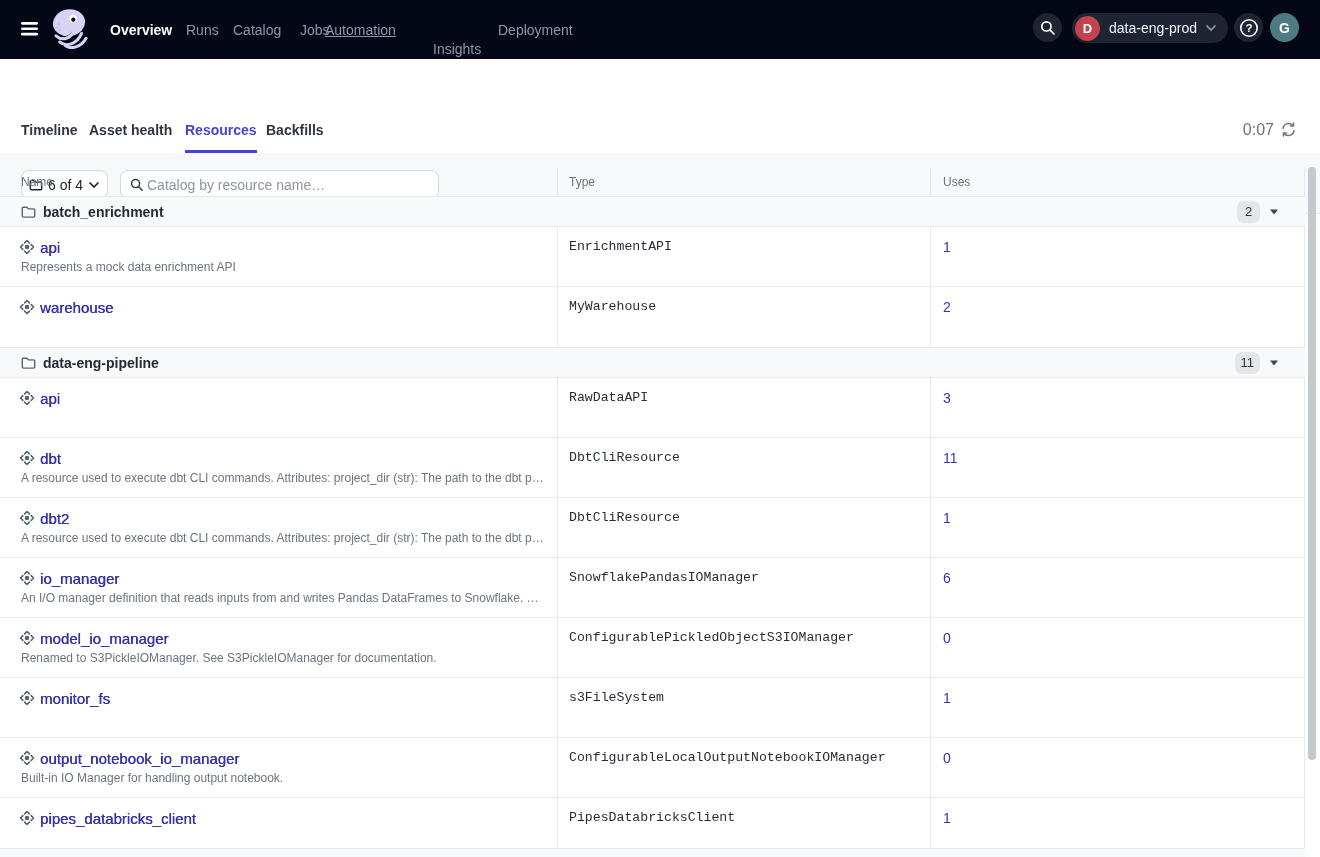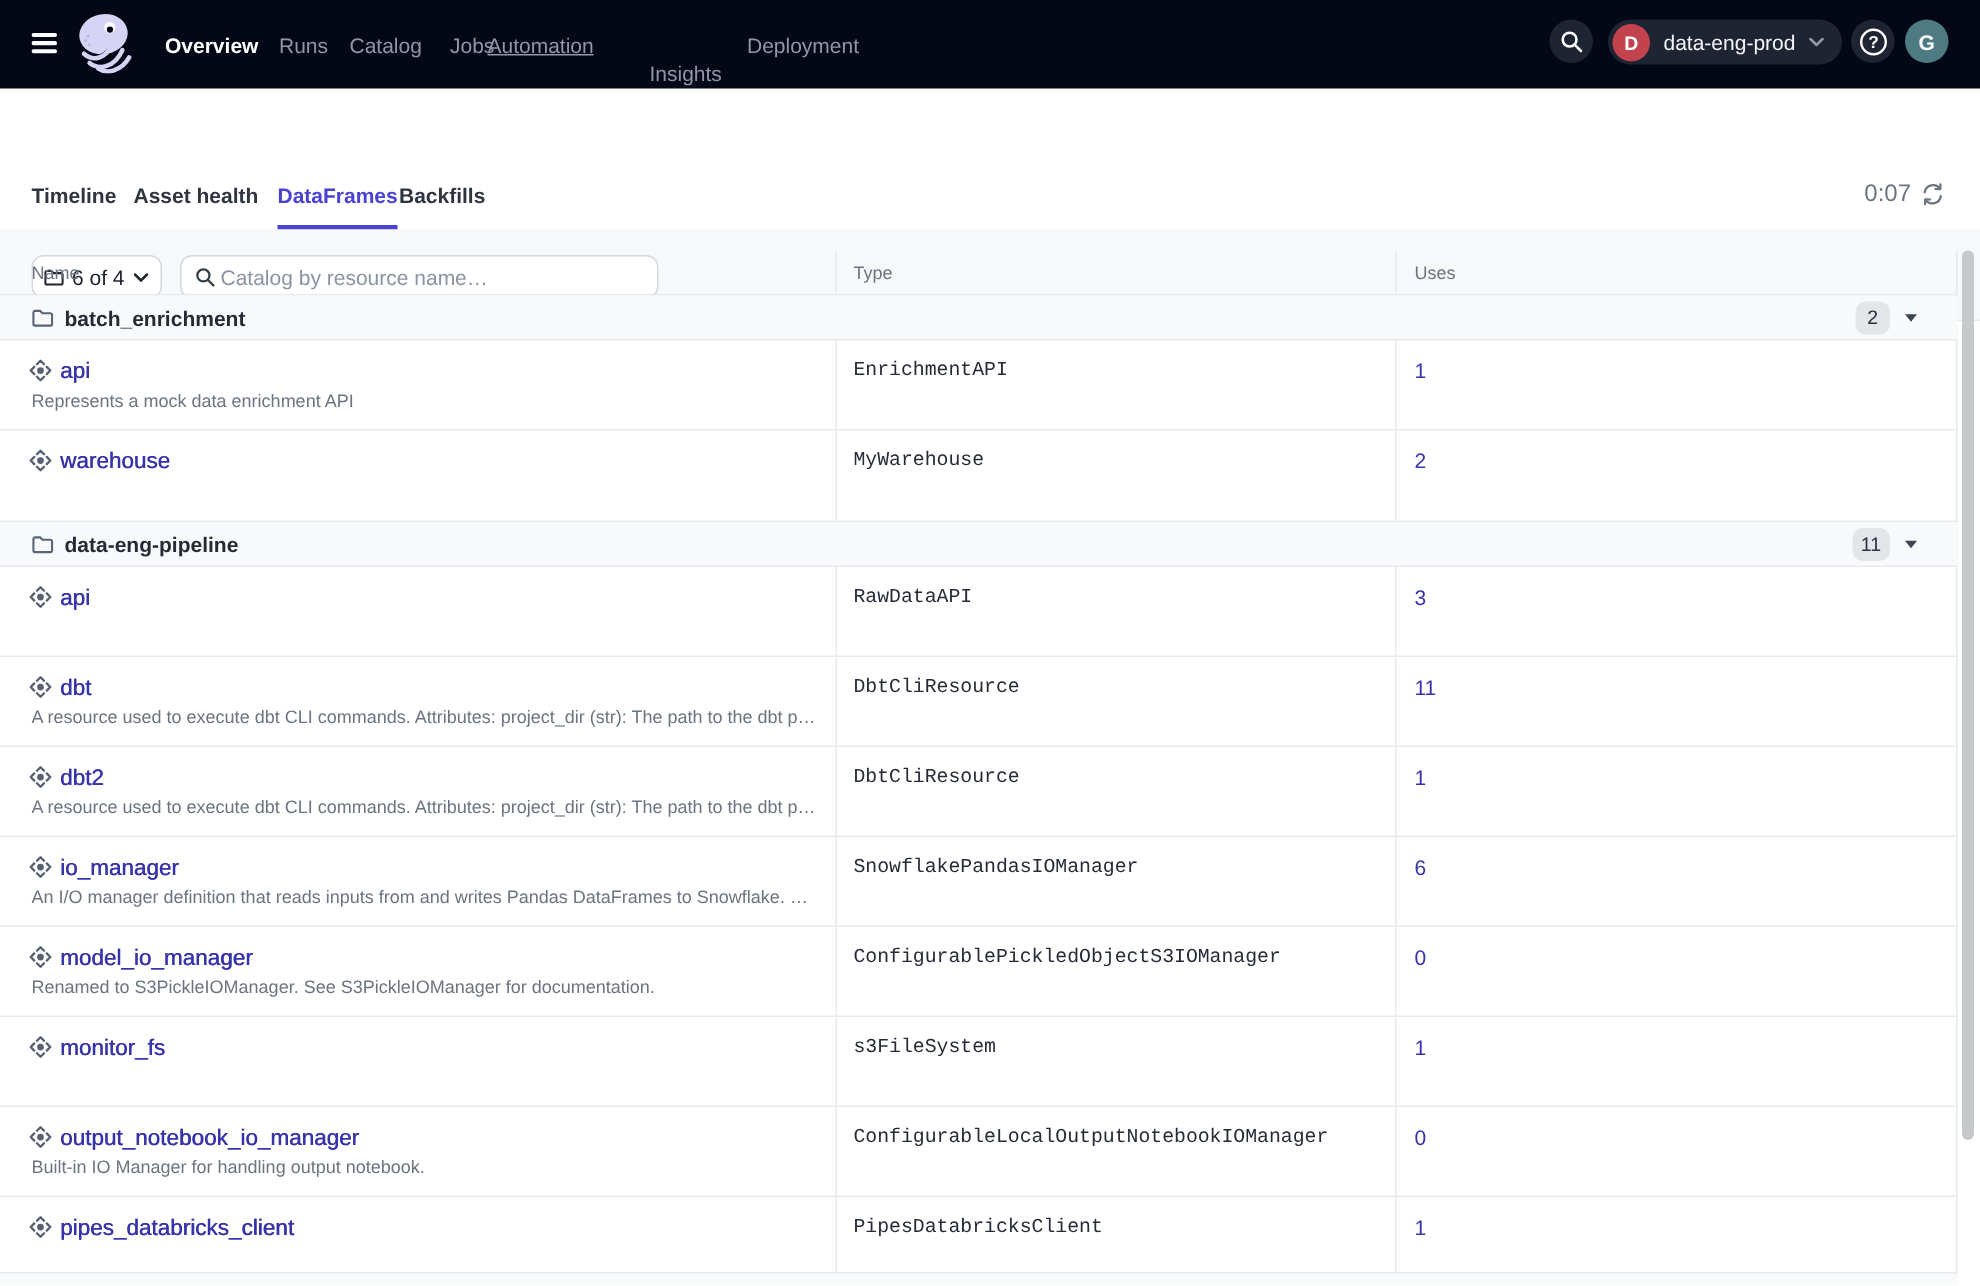--- a/index.html
+++ b/index.html
@@ -115,21 +115,21 @@
       <circle cx="10" cy="10" r="8.2" fill="none" stroke="#fff" stroke-width="1.6"></circle>
       <text x="10" y="14.3" text-anchor="middle" font-size="11.5" font-weight="700" fill="#fff" font-family="Liberation Sans">?</text>
     </svg>
   </div>
   <div class="avatar">G</div>
 </div>
 <div class="tabs">
   <div class="tabrow">
     <div class="tab" style="left:21px;">Timeline</div>
     <div class="tab" style="left:89px;">Asset health</div>
-    <div class="tab active" style="left:185px;">DataFrames</div>
+    <div class="tab active" style="left:185px;">Resources</div>
     <div class="tab" style="left:266px;">Backfills</div>
   </div>
   <div class="timer">0:07
     <svg width="17" height="17" viewBox="0 0 17 17" fill="none" stroke="#6b7480" stroke-width="1.5" stroke-linecap="round" stroke-linejoin="round">
       <path d="M3.1,7.2 A5.7,5.7 0 0 1 13.3,4.8"></path>
       <path d="M13.9,9.8 A5.7,5.7 0 0 1 3.7,12.2"></path>
       <path d="M13.6,1.9 L13.5,5.1 L10.3,5"></path>
       <path d="M3.4,15.1 L3.5,11.9 L6.7,12"></path>
     </svg>
   </div>

